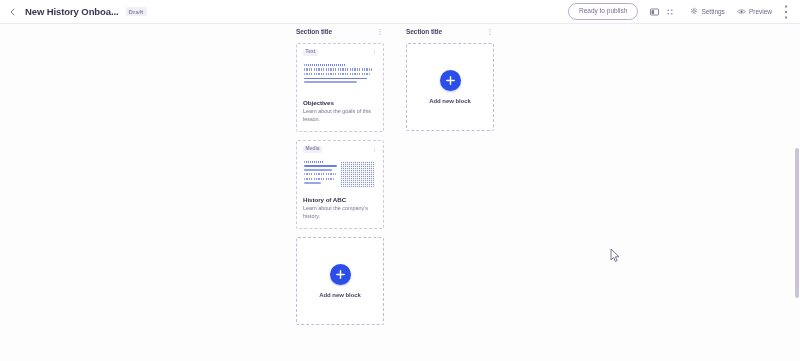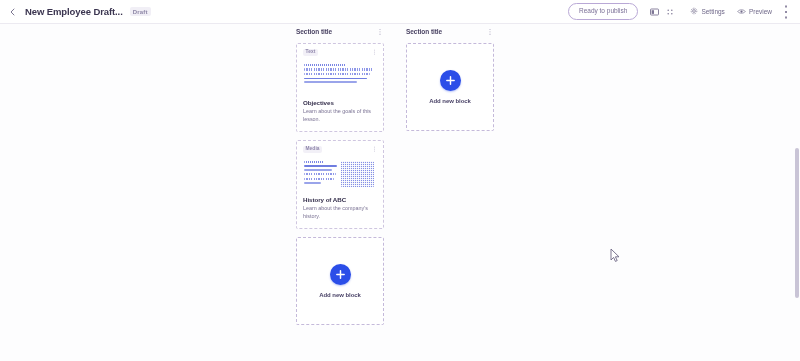--- a/index.html
+++ b/index.html
@@ -299,21 +299,21 @@
 <body>
 
 <div id="topbar">
 
   <div id="topbar-left">
     <span class="back-arrow">
       <svg width="8" height="8" viewBox="0 0 8 8" fill="none" aria-hidden="true">
         <path d="M5 1 L2 4 L5 7" stroke="#6d6685" stroke-width="0.9" fill="none" stroke-linecap="round" stroke-linejoin="round"></path>
       </svg>
     </span>
-    <span id="doc-title">New Employee Draft...</span>
+    <span id="doc-title">New History Onboa...</span>
     <span id="doc-badge">Draft</span>
   </div>
 
   <div id="topbar-right">
 
     <span id="publish-pill">Ready to publish</span>
 
     <span class="tb-iconbtn">
       <svg width="9" height="8" viewBox="0 0 9 8" aria-hidden="true">
         <rect x="0.5" y="1" width="8" height="6" rx="0.8" fill="none" stroke="#7d7594" stroke-width="0.9"></rect>

